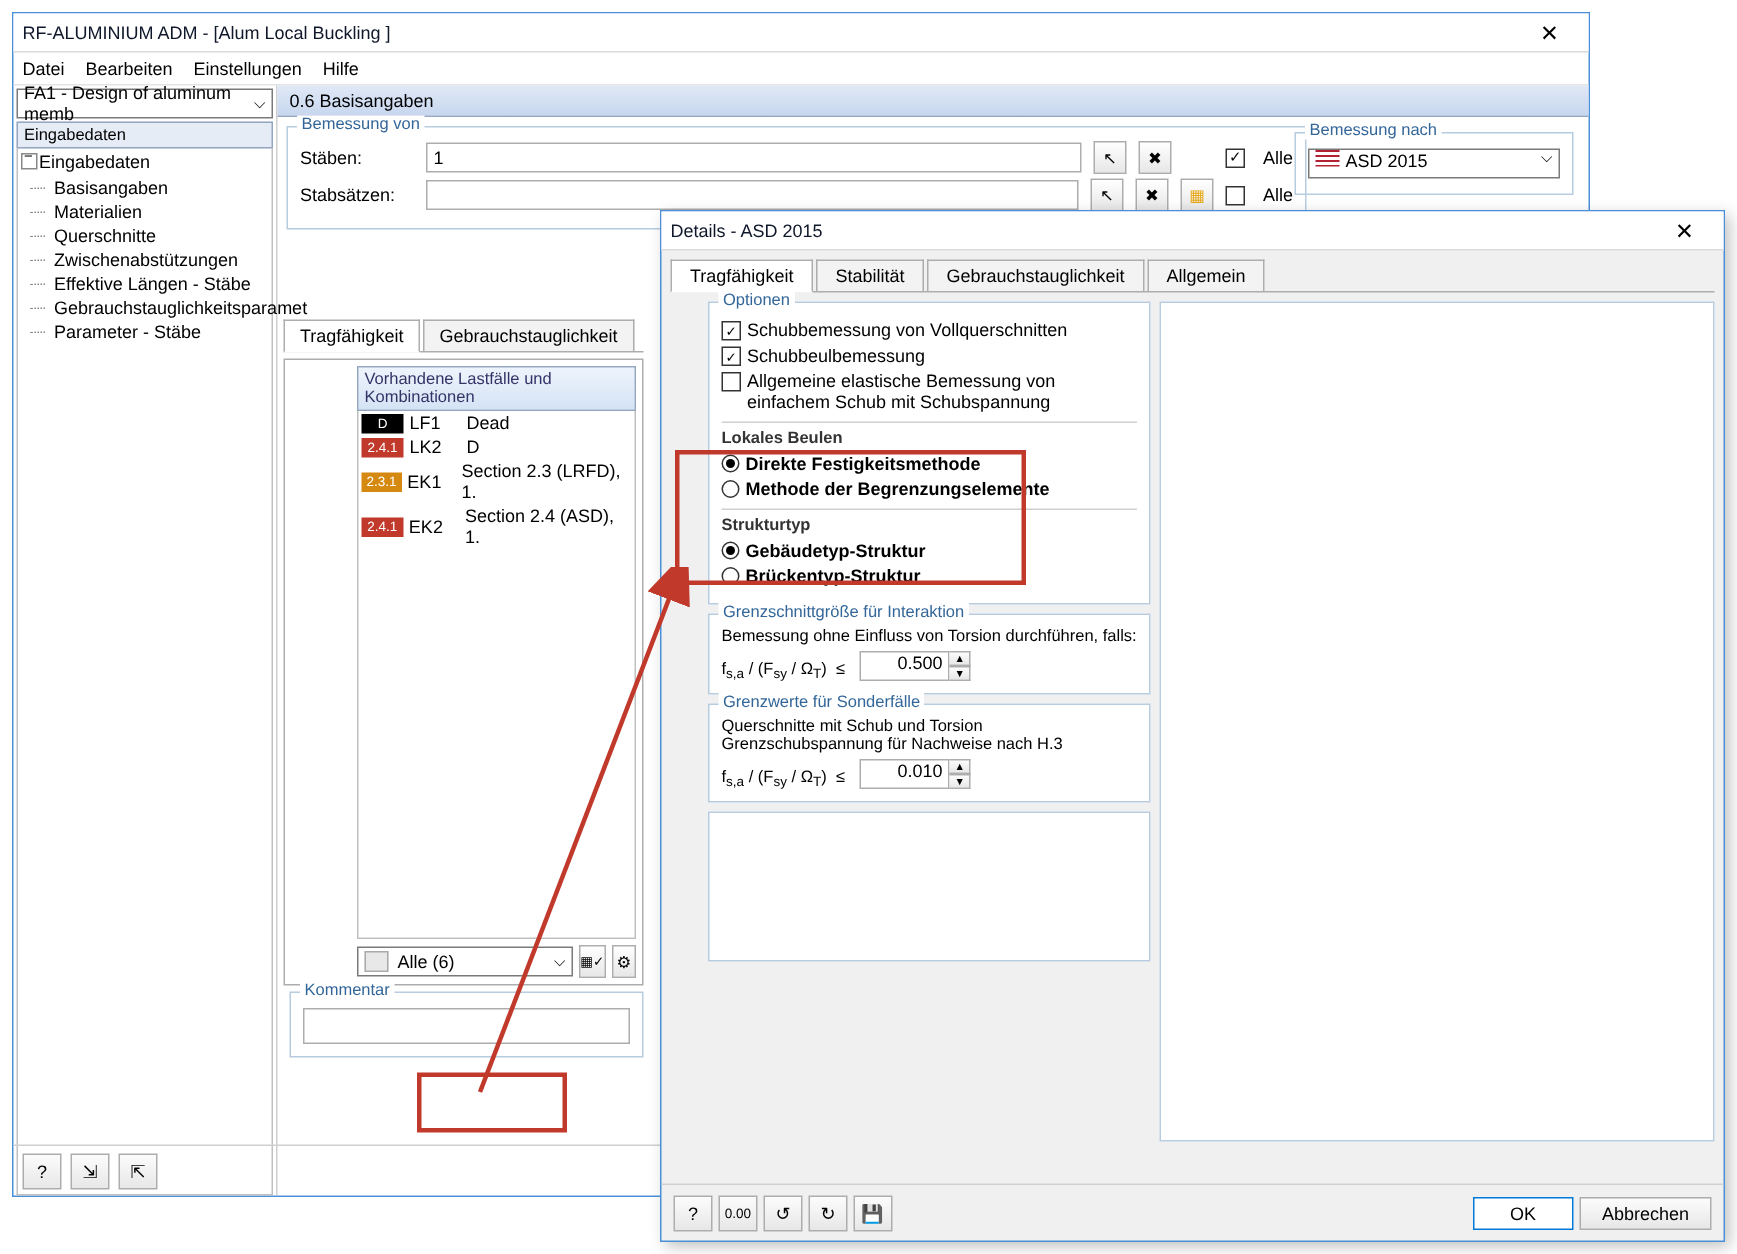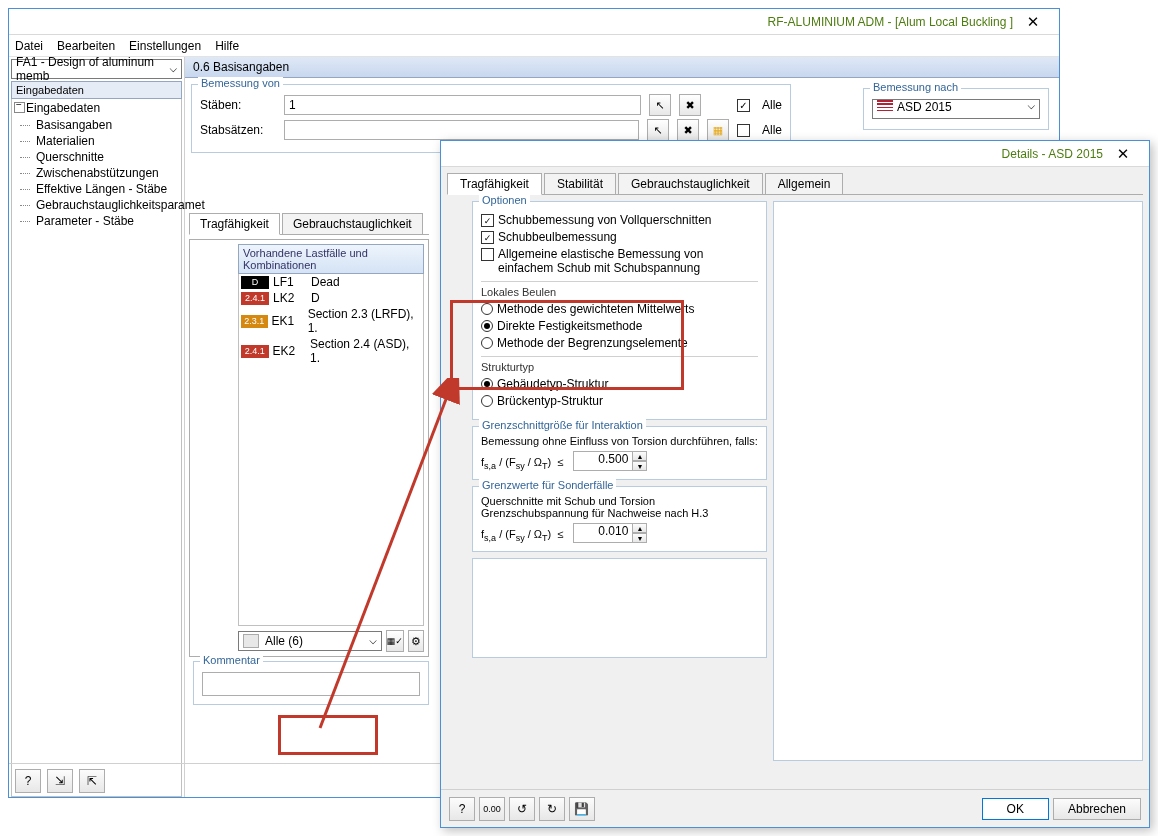--- a/index.html
+++ b/index.html
@@ -1,21 +1,21 @@
 <!DOCTYPE html>
 <html><head>
 <meta charset="utf-8">
 <style>
 * { box-sizing: border-box; font-family: "Segoe UI", Tahoma, sans-serif; font-size: 12px; }
 body { margin: 0; background: #fff; position: relative; width: 1158px; height: 836px; overflow: hidden; }
 
 
 .main-window { position: absolute; left: 8px; top: 8px; width: 1052px; height: 790px; border: 1px solid #4a90d9; background: #fff; }
 .titlebar { height: 26px; background: #fff; border-bottom: 1px solid #d9d9d9; display: flex; align-items: center; padding: 0 6px; }
-.titlebar-text { flex: 1; font-size: 12px; color: #4d7c0f; text-align: right; }
+.titlebar-text { flex: 1; font-size: 12px; color: #0f172a; }
 .titlebar-close { width: 40px; text-align: center; cursor: pointer; font-size: 15px; }
 .menubar { height: 22px; display: flex; align-items: center; padding: 0 6px; gap: 14px; border-bottom: 1px solid #e3e3e3; }
 .menubar span { cursor: pointer; }
 
 .layout { display: flex; height: calc(100% - 48px); }
 
 
 .left-panel { width: 176px; border-right: 1px solid #d0d0d0; display: flex; flex-direction: column; }
 .combo { margin: 2px; border: 1px solid #7a7a7a; height: 20px; display: flex; align-items: center; padding: 0 4px; background: #fff; position: relative; }
 .combo::after { content: "⌵"; position: absolute; right: 4px; font-size: 10px; }
@@ -84,21 +84,21 @@
 .dialog-tab.active { background: #fff; border-bottom: 1px solid #fff; margin-bottom: -1px; }
 .dialog-body { display: flex; padding: 6px; gap: 6px; }
 .dialog-left { width: 320px; padding-left: 25px; }
 .dialog-right { flex: 1; border: 1px solid #b8cce0; height: 560px; background: #fff; }
 .group { border: 1px solid #b8cce0; padding: 8px 8px 8px; margin-bottom: 6px; position: relative; background: #fff; }
 .group-title { position: absolute; top: -8px; left: 6px; background: #fff; padding: 0 3px; color: #336699; font-size: 11px; }
 .opt { display: flex; align-items: flex-start; gap: 4px; margin: 3px 0; }
 .check { width: 13px; height: 13px; border: 1px solid #333; background: #fff; display: inline-flex; align-items: center; justify-content: center; font-size: 9px; flex-shrink: 0; margin-top: 1px; }
 .radio { width: 12px; height: 12px; border: 1px solid #333; border-radius: 50%; background: #fff; display: inline-flex; align-items: center; justify-content: center; flex-shrink: 0; margin-top: 1px; }
 .radio.sel::after { content: ""; width: 6px; height: 6px; background: #000; border-radius: 50%; }
-.subsection { border-top: 1px solid #d0d0d0; margin-top: 6px; padding-top: 4px; }
+.subsection { border-top: 1px solid #d0d0d0; margin-top: 6px; padding-top: 4px; font-weight: bold; }
 .sub-title { color: #333; font-size: 11px; margin-bottom: 4px; }
 .formula-row { display: flex; align-items: flex-end; gap: 10px; margin-top: 4px; }
 .formula-text { font-size: 11px; }
 .formula-sub { font-size: 9px; vertical-align: sub; }
 .spinner { display: flex; }
 .spinner-input { border: 1px solid #adadad; height: 20px; width: 60px; text-align: right; padding: 0 4px; background: #fff; }
 .spinner-btns { display: flex; flex-direction: column; }
 .spinner-btns span { border: 1px solid #adadad; border-left: none; height: 10px; width: 14px; font-size: 7px; display: flex; align-items: center; justify-content: center; background: linear-gradient(#fcfcfc,#e7e7e7); }
 
 .dialog-bottom { position: absolute; left: 0; right: 0; bottom: 0; height: 38px; border-top: 1px solid #d0d0d0; display: flex; align-items: center; padding: 0 8px; gap: 4px; }
@@ -132,21 +132,21 @@
         <div class="tree-item">Querschnitte</div>
         <div class="tree-item">Zwischenabstützungen</div>
         <div class="tree-item">Effektive Längen - Stäbe</div>
         <div class="tree-item">Gebrauchstauglichkeitsparamet</div>
         <div class="tree-item">Parameter - Stäbe</div>
       </div>
     </div>
     <div class="right-content">
       <div class="content-header">0.6 Basisangaben</div>
       <div class="content-body">
-        <div class="fieldset" style="width:600px;">
+        <div class="fieldset" style="width:680px;">
           <span class="fieldset-title">Bemessung von</span>
           <div class="row">
             <span class="label-col">Stäben:</span>
             <span class="input-box wide-input">
                 <span>1</span>
               </span>
             <span class="icon-btn">↖</span>
             <span class="icon-btn">✖</span>
             <span style="width:20px;"></span>
             <span class="chk">✓</span>
@@ -254,24 +254,20 @@
             <span class="check">✓</span>
             <span>Schubbeulbemessung</span>
           </div>
         <div class="opt">
             <span class="check"></span>
             <span>Allgemeine elastische Bemessung von einfachem Schub mit Schubspannung</span>
           </div>
 
         <div class="subsection">
           <div class="sub-title">Lokales Beulen</div>
-          <div class="opt">
-              <span class="radio"></span>
-              <span>Methode des gewichteten Mittelwerts</span>
-            </div>
           <div class="opt">
               <span class="radio sel"></span>
               <span>Direkte Festigkeitsmethode</span>
             </div>
           <div class="opt">
               <span class="radio"></span>
               <span>Methode der Begrenzungselemente</span>
             </div>
         </div>
 

